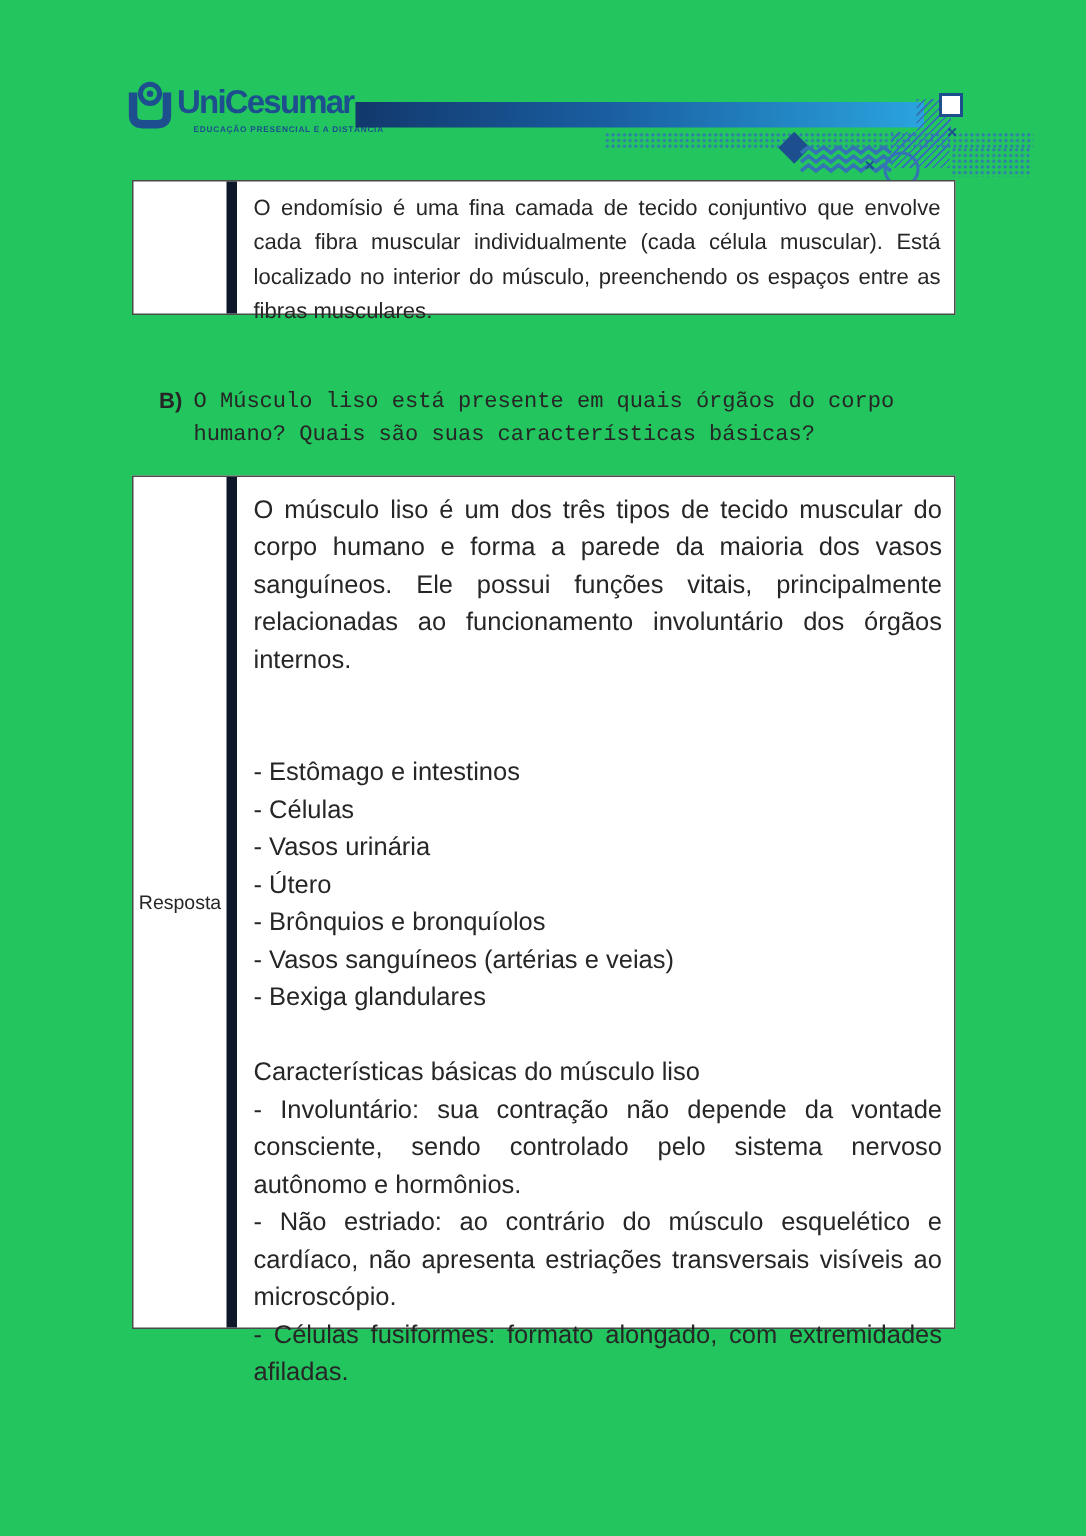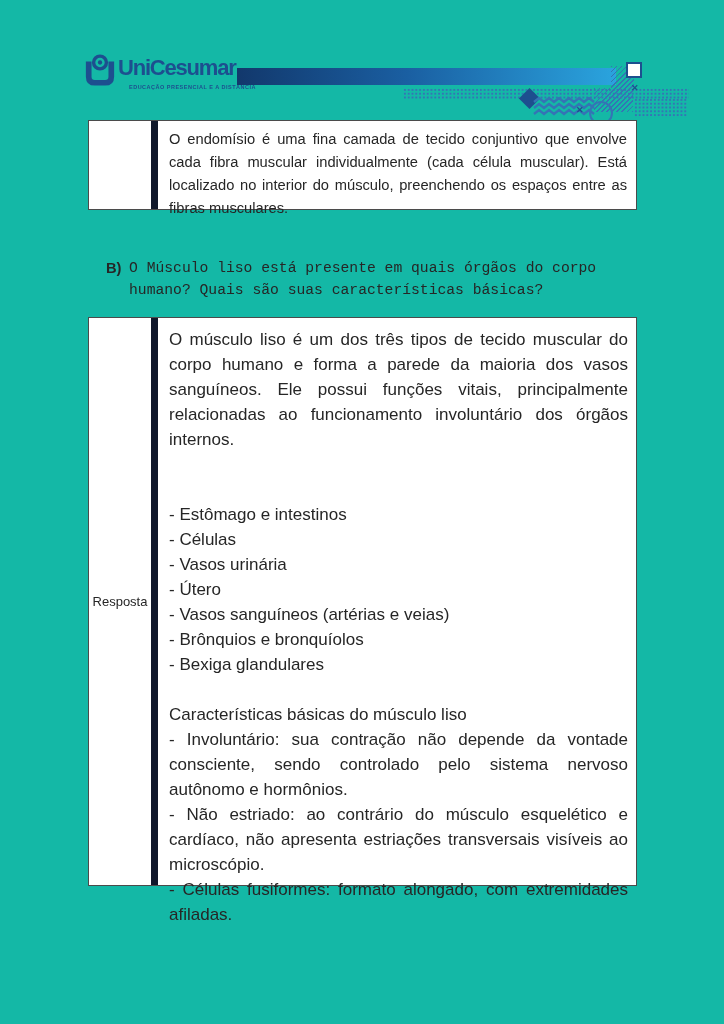--- a/index.html
+++ b/index.html
@@ -1,19 +1,19 @@
 <!DOCTYPE html>
 <html style="--logo-blue: #1d4f8f; --bar-start: #12386c; --bar-end: #2aa4de; --decor-blue: #3474b5;"><head>
 <meta charset="utf-8">
 <style>
   html,body{margin:0;padding:0;background:#e9e9e9;}
   .page{
     position:relative;
     width:724px;height:1024px;
-    background:#14b8a6;
+    background:#22c55e;
     overflow:hidden;
     font-family:"Liberation Sans",sans-serif;
     color:#262626;
     margin:0 auto;
   }
   
   .logo-icon{position:absolute;left:84px;top:53px;color:var(--logo-blue);}
   .brand{
     position:absolute;left:118px;top:55px;
     font-size:22px;font-weight:700;letter-spacing:-1.2px;
@@ -133,22 +133,22 @@
       <span>Resposta</span>
     </div>
     <div class="body-cell">
         <div class="blk p">O músculo liso é um dos três tipos de tecido muscular do corpo humano e forma a parede da maioria dos vasos sanguíneos. Ele possui funções vitais, principalmente relacionadas ao funcionamento involuntário dos órgãos internos.</div>
         <div class="blk gap"></div>
         <div class="blk gap"></div>
         <div class="blk li">- Estômago e intestinos</div>
         <div class="blk li">- Células</div>
         <div class="blk li">- Vasos urinária</div>
         <div class="blk li">- Útero</div>
+        <div class="blk li">- Brônquios e bronquíolos</div>
         <div class="blk li">- Vasos sanguíneos (artérias e veias)</div>
-        <div class="blk li">- Brônquios e bronquíolos</div>
         <div class="blk li">- Bexiga glandulares</div>
         <div class="blk gap"></div>
         <div class="blk p">Características básicas do músculo liso</div>
         <div class="blk p">- Involuntário: sua contração não depende da vontade consciente, sendo controlado pelo sistema nervoso autônomo e hormônios.</div>
         <div class="blk p">- Não estriado: ao contrário do músculo esquelético e cardíaco, não apresenta estriações transversais visíveis ao microscópio.</div>
         <div class="blk p">- Células fusiformes: formato alongado, com extremidades afiladas.</div>
       </div>
   </section>
 
 </div>

